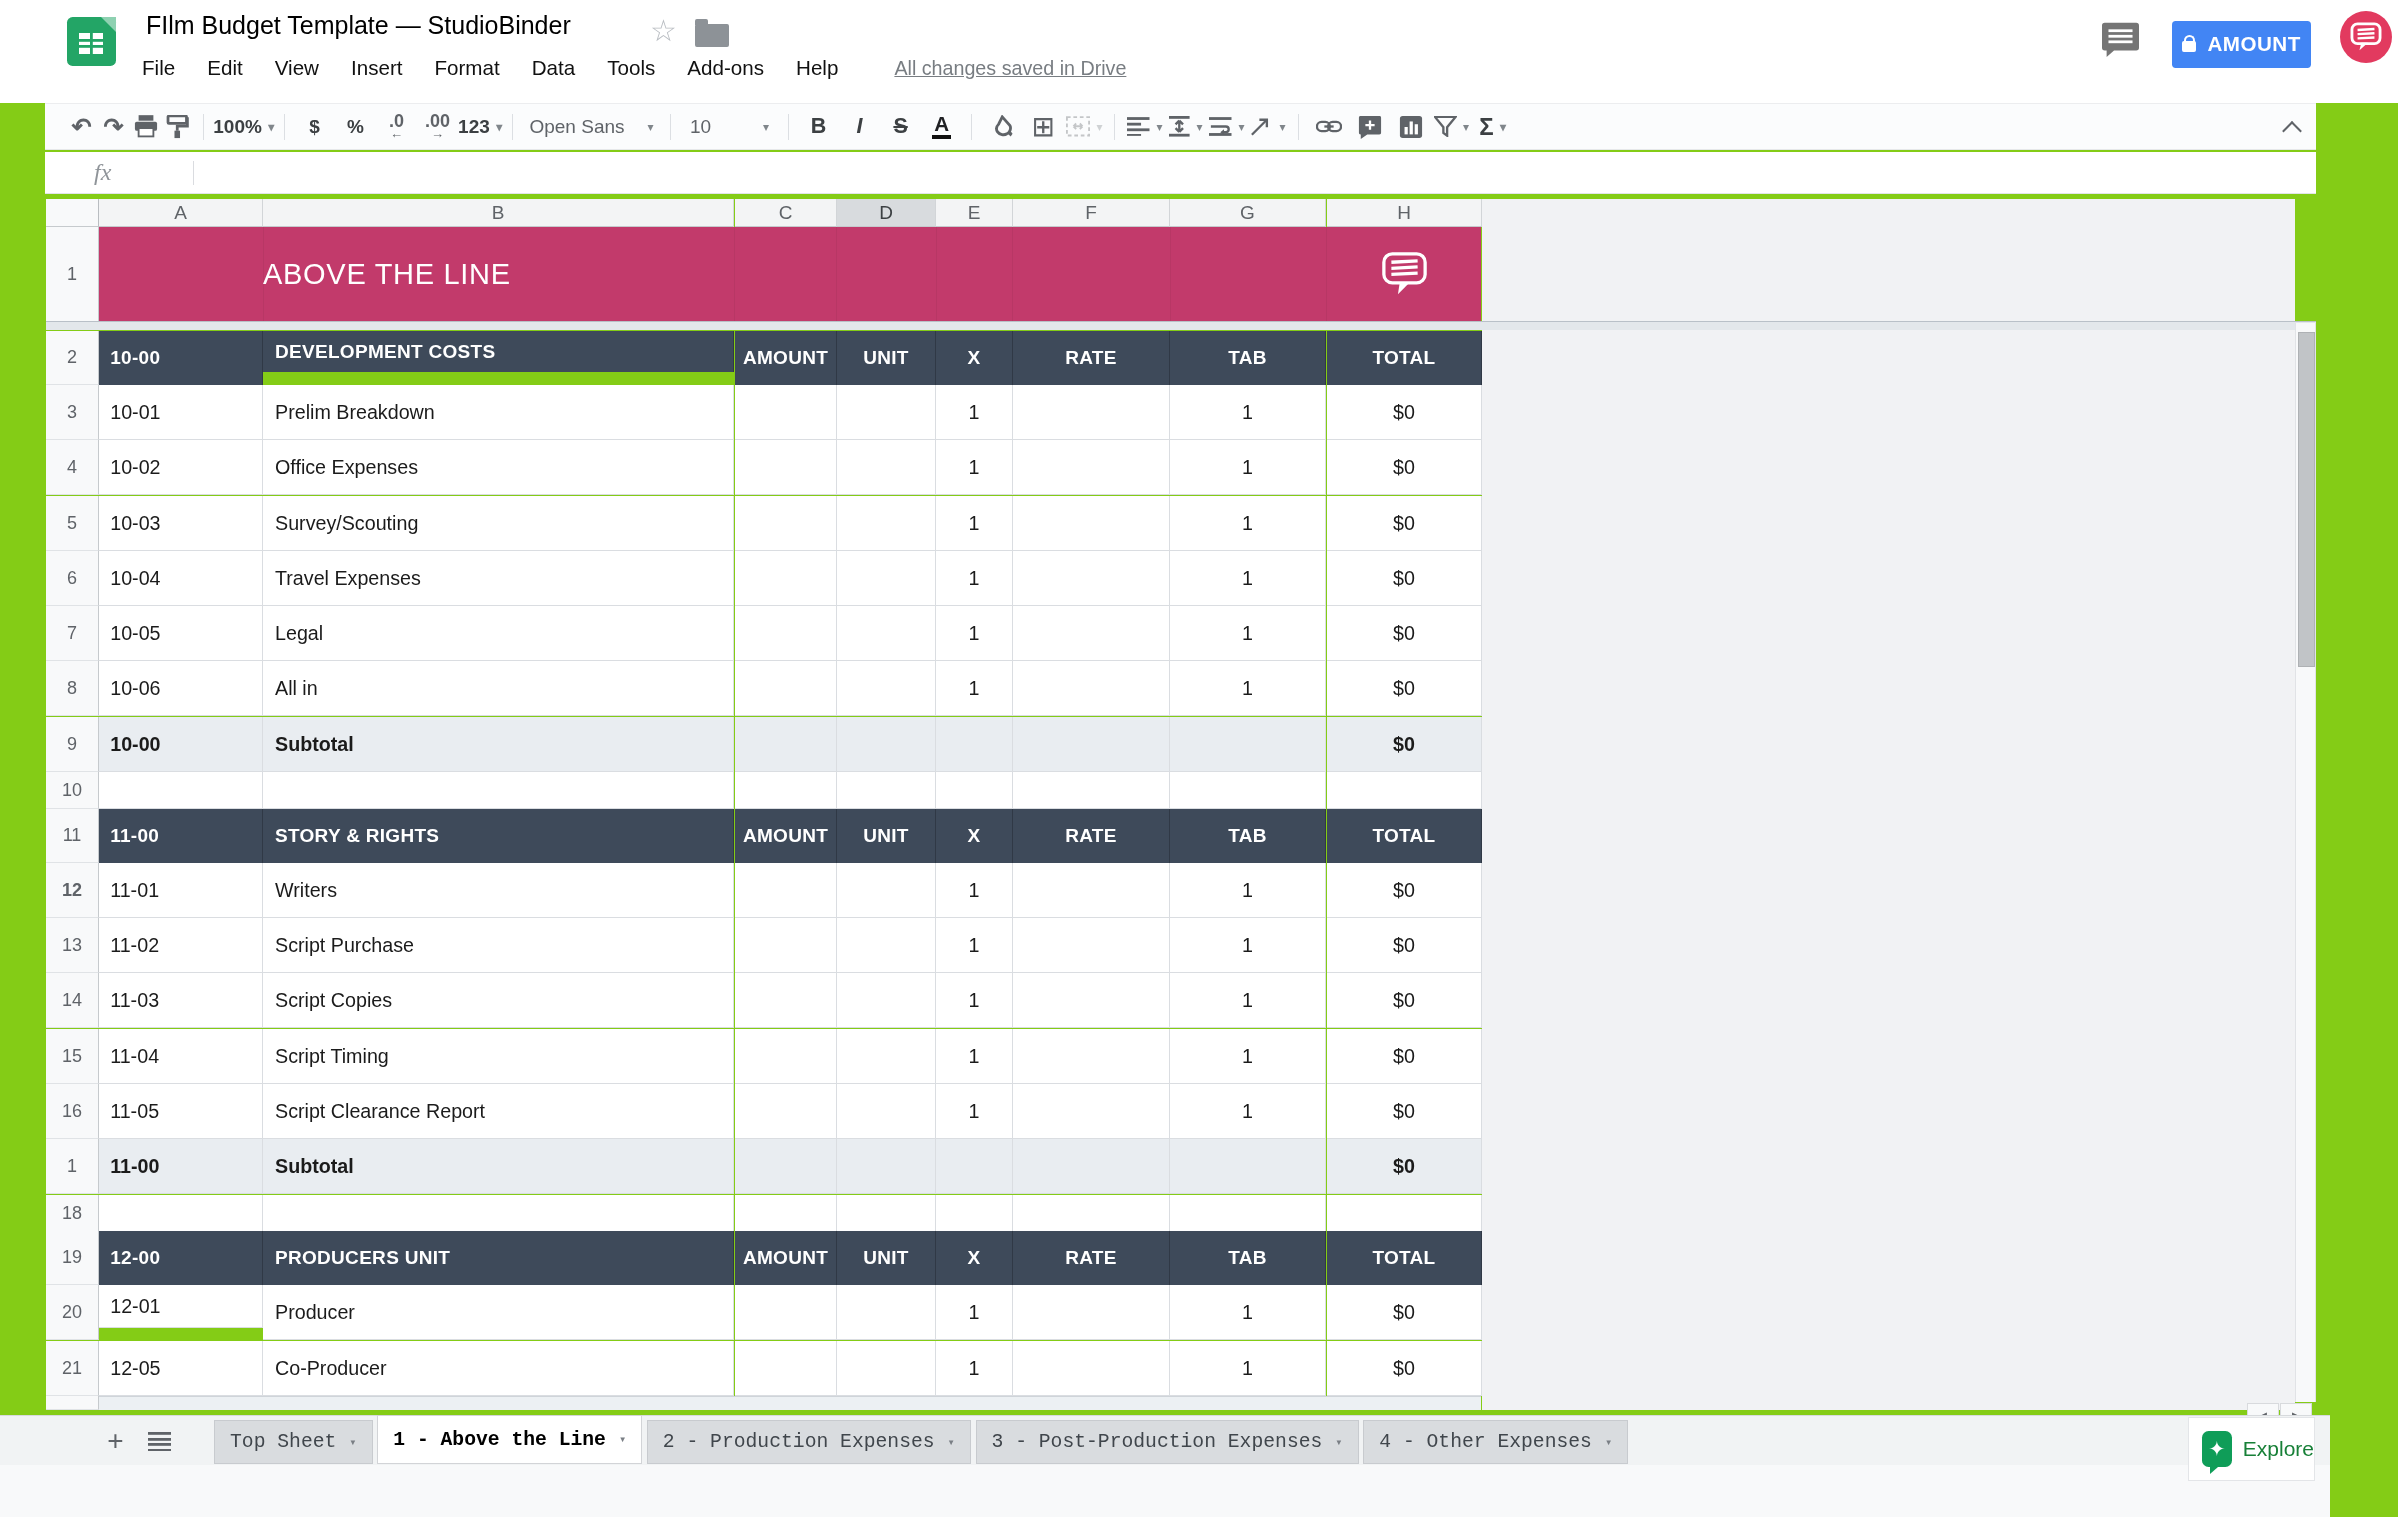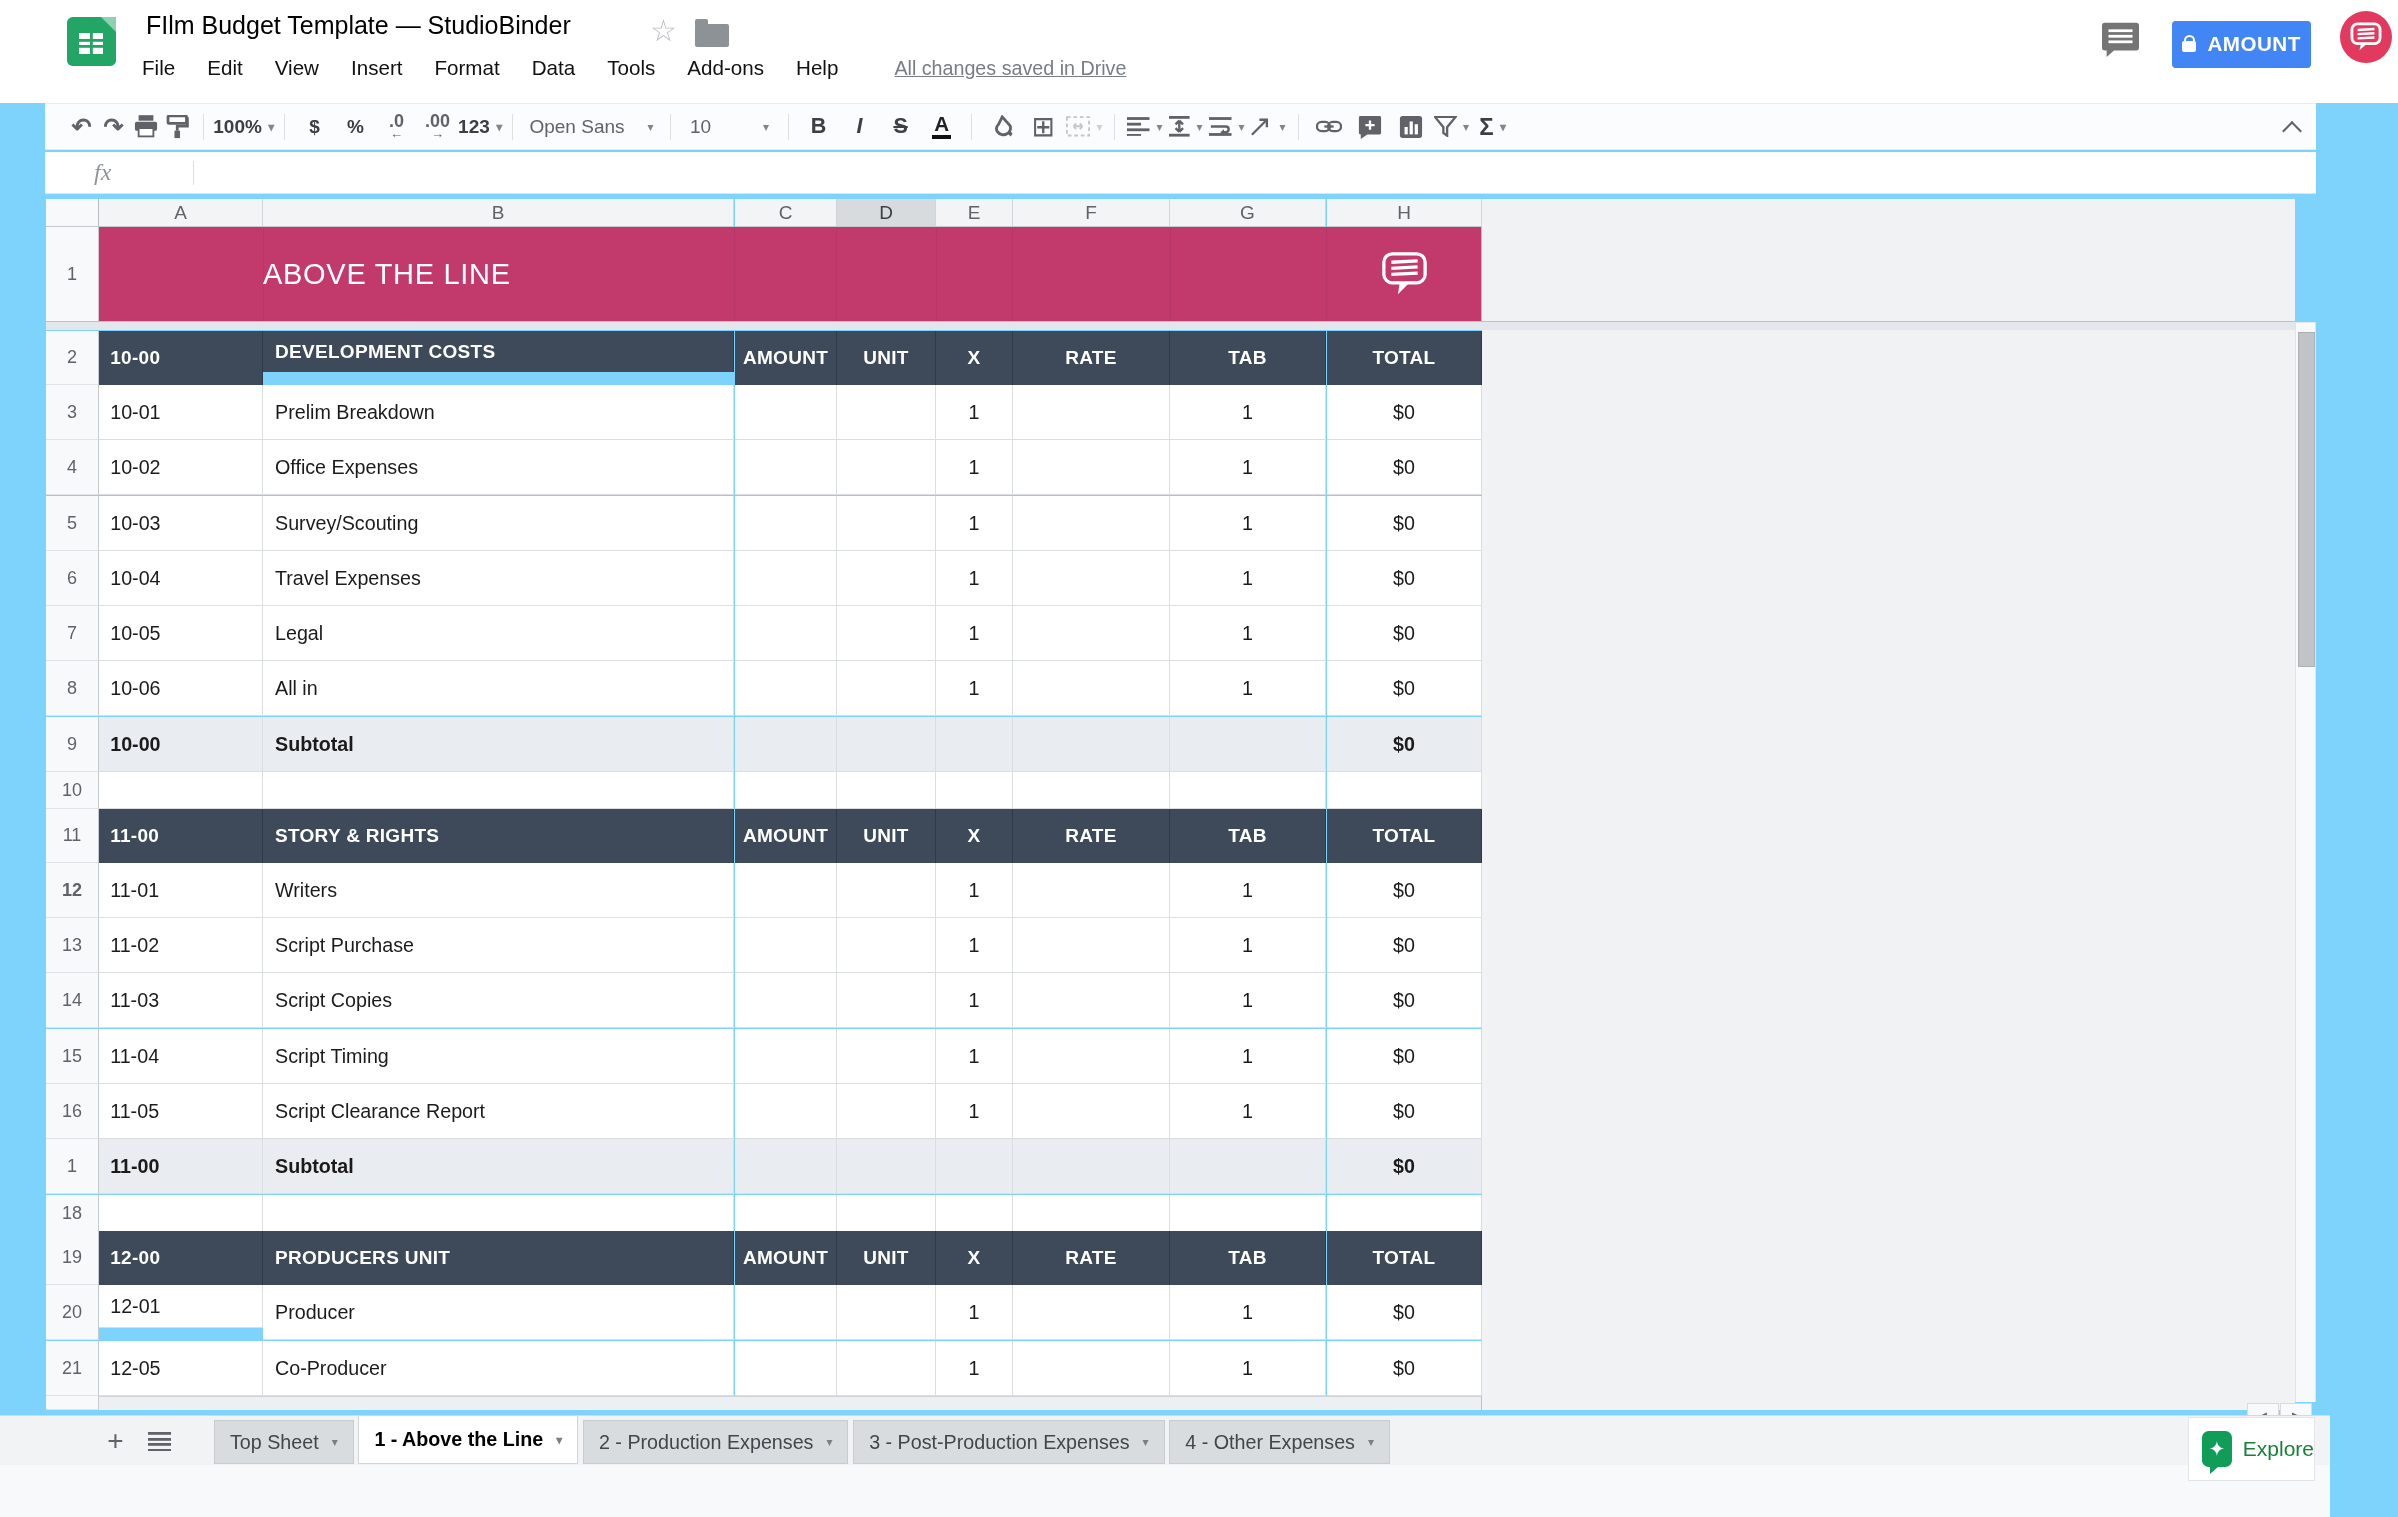--- a/index.html
+++ b/index.html
@@ -1,16 +1,16 @@
 <!DOCTYPE html>
 <html style="font-size:15px"><head>
 <meta charset="utf-8">
 <style>
   html,body{margin:0;padding:0;background:#fff;}
-  .stage{position:relative;width:2399px;height:1518px;background:#7dd3fc;overflow:hidden;
+  .stage{position:relative;width:2399px;height:1518px;background:#84cc16;overflow:hidden;
          font-family:"Liberation Sans",sans-serif;color:#202124;}
   .abs{position:absolute;box-sizing:border-box;}
 
   
   .topbar{left:0;top:0;width:2399px;height:103px;background:#fff;}
   .sheets-logo{left:67px;top:17px;width:49px;height:49px;background:#23a566;border-radius:5.6px;}
   .sheets-logo .fold{position:absolute;right:0;top:0;width:0;height:0;border-top:15px solid #8ed1b1;border-left:15px solid transparent;}
   .sheets-logo .grid{position:absolute;left:12px;top:16px;width:24px;height:20.6px;background:
       linear-gradient(#23a566,#23a566) 50% 0/2.8px 100% no-repeat,
       linear-gradient(#23a566,#23a566) 0 5.6px/100% 2.8px no-repeat,
@@ -79,21 +79,21 @@
   .harrow{top:1403px;width:32px;height:24px;background:#f8f9fa;border:0.9px solid #d8dadd;display:flex;align-items:center;justify-content:center;font-size:10.3px;color:#5f6368;}
 
   
   .tabbar{left:0;top:1415px;width:2330px;height:51px;background:#f1f3f4;border-top:0.9px solid #d7dadd;}
   .addsheet{left:97px;top:1422px;width:37px;height:37px;display:flex;align-items:center;justify-content:center;font-size:28px;color:#5f6368;}
   .allsheets{left:148px;top:1432px;width:22.5px;height:19px;background:
       linear-gradient(#5f6368,#5f6368) 0 0/100% 2.8px no-repeat,
       linear-gradient(#5f6368,#5f6368) 0 5.6px/100% 2.8px no-repeat,
       linear-gradient(#5f6368,#5f6368) 0 11.2px/100% 2.8px no-repeat,
       linear-gradient(#5f6368,#5f6368) 0 17px/100% 2.8px no-repeat;}
-  .tabstrip{position:absolute;left:214px;top:0;height:100%;display:flex;align-items:flex-end;gap:4.7px;}
+  .tabstrip{position:absolute;left:214px;top:0;height:100%;display:flex;align-items:flex-end;gap:4.7px;font-family:Liberation Mono, monospace;}
   .sheet-tab{height:44px;margin-bottom:1.9px;background:#d9dcdf;border:0.9px solid #c8cbcf;display:flex;align-items:center;padding:0 15px;font-size:19.7px;color:#40464c;gap:13px;box-sizing:border-box;}
   .sheet-tab .dd{font-size:12px;color:#7a7f85;}
   .sheet-tab.active{height:49px;background:#fff;border-color:#d2d4d7;font-weight:bold;color:#000;}
   .bottomstrip{left:0;top:1465px;width:2330px;height:52px;background:#f8f9fa;}
   .explore{left:2188px;top:1417px;width:127px;height:64px;background:#fff;border:0.9px solid #e3e5e8;display:flex;align-items:center;gap:11.2px;padding-left:13px;box-sizing:border-box;}
   .explore-ic{width:36px;height:36px;background:#0f9d58;border-radius:6.6px;position:relative;display:flex;align-items:center;justify-content:center;color:#fff;font-size:20.6px;}
   .explore-ic:after{content:"";position:absolute;left:7.5px;bottom:-6.6px;border-top:7.5px solid #0f9d58;border-right:8.4px solid transparent;}
   .explore-lbl{color:#188038;font-size:21px;}
 
   

